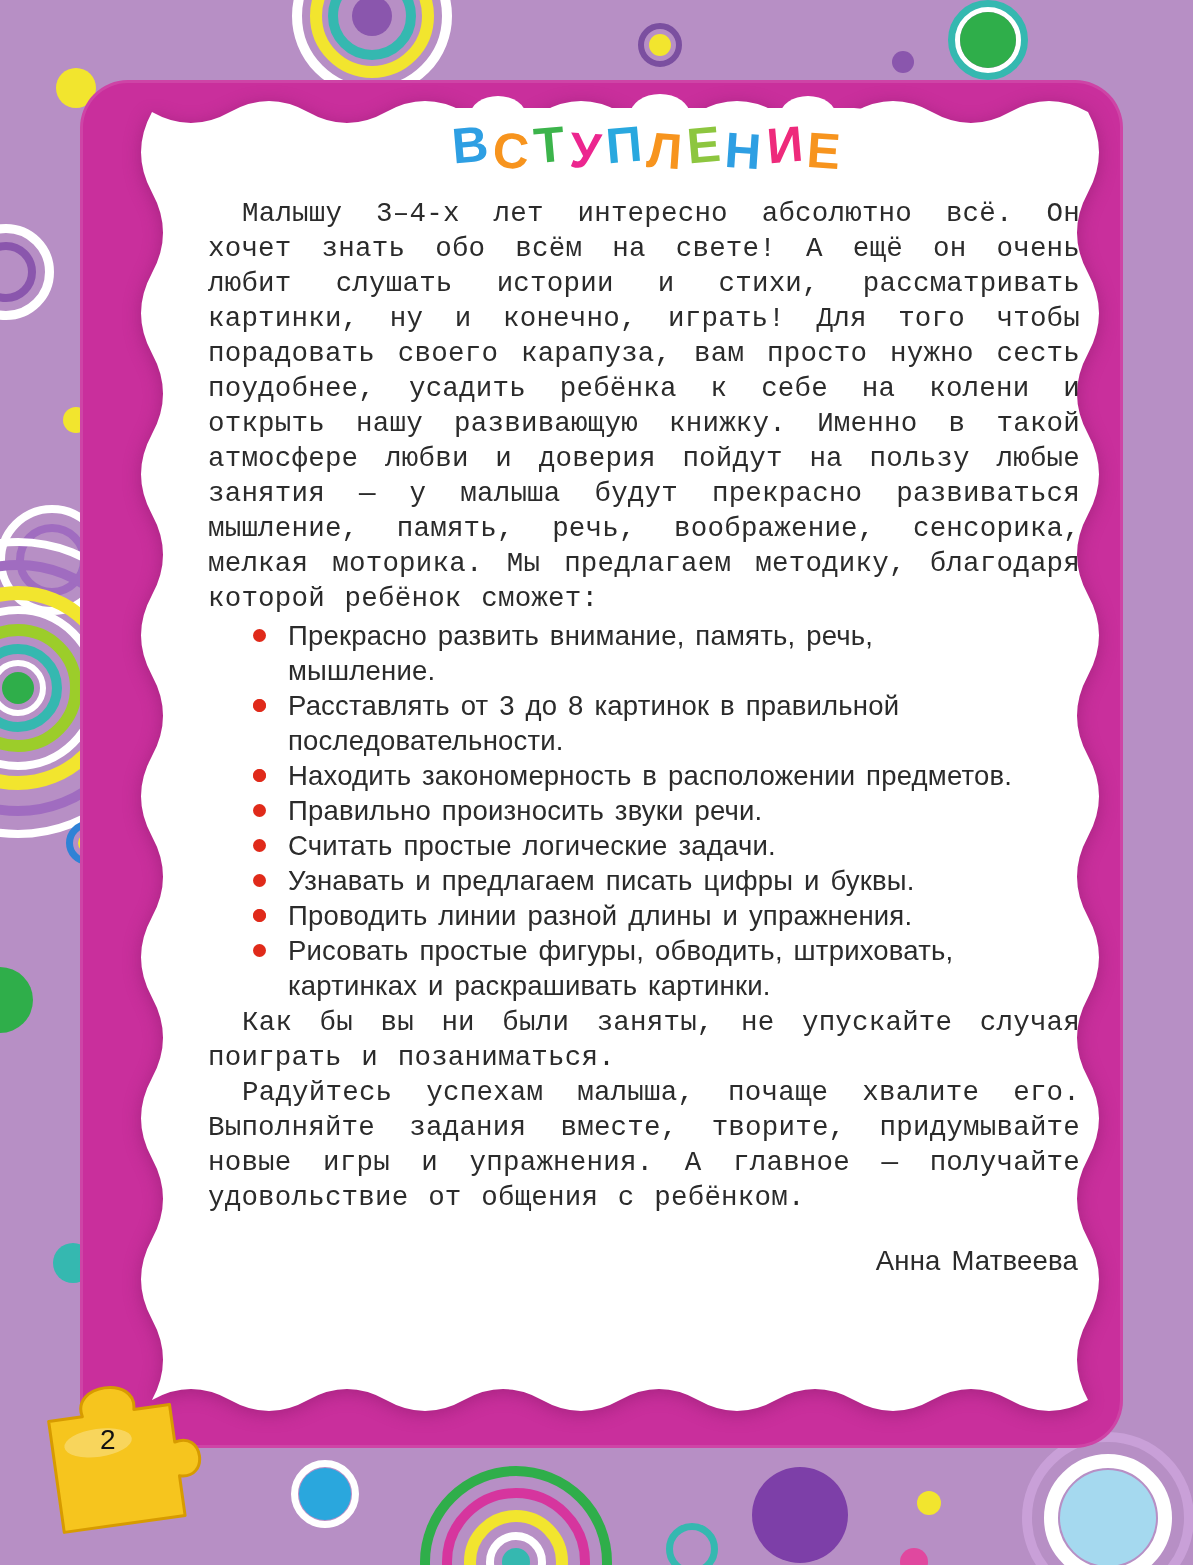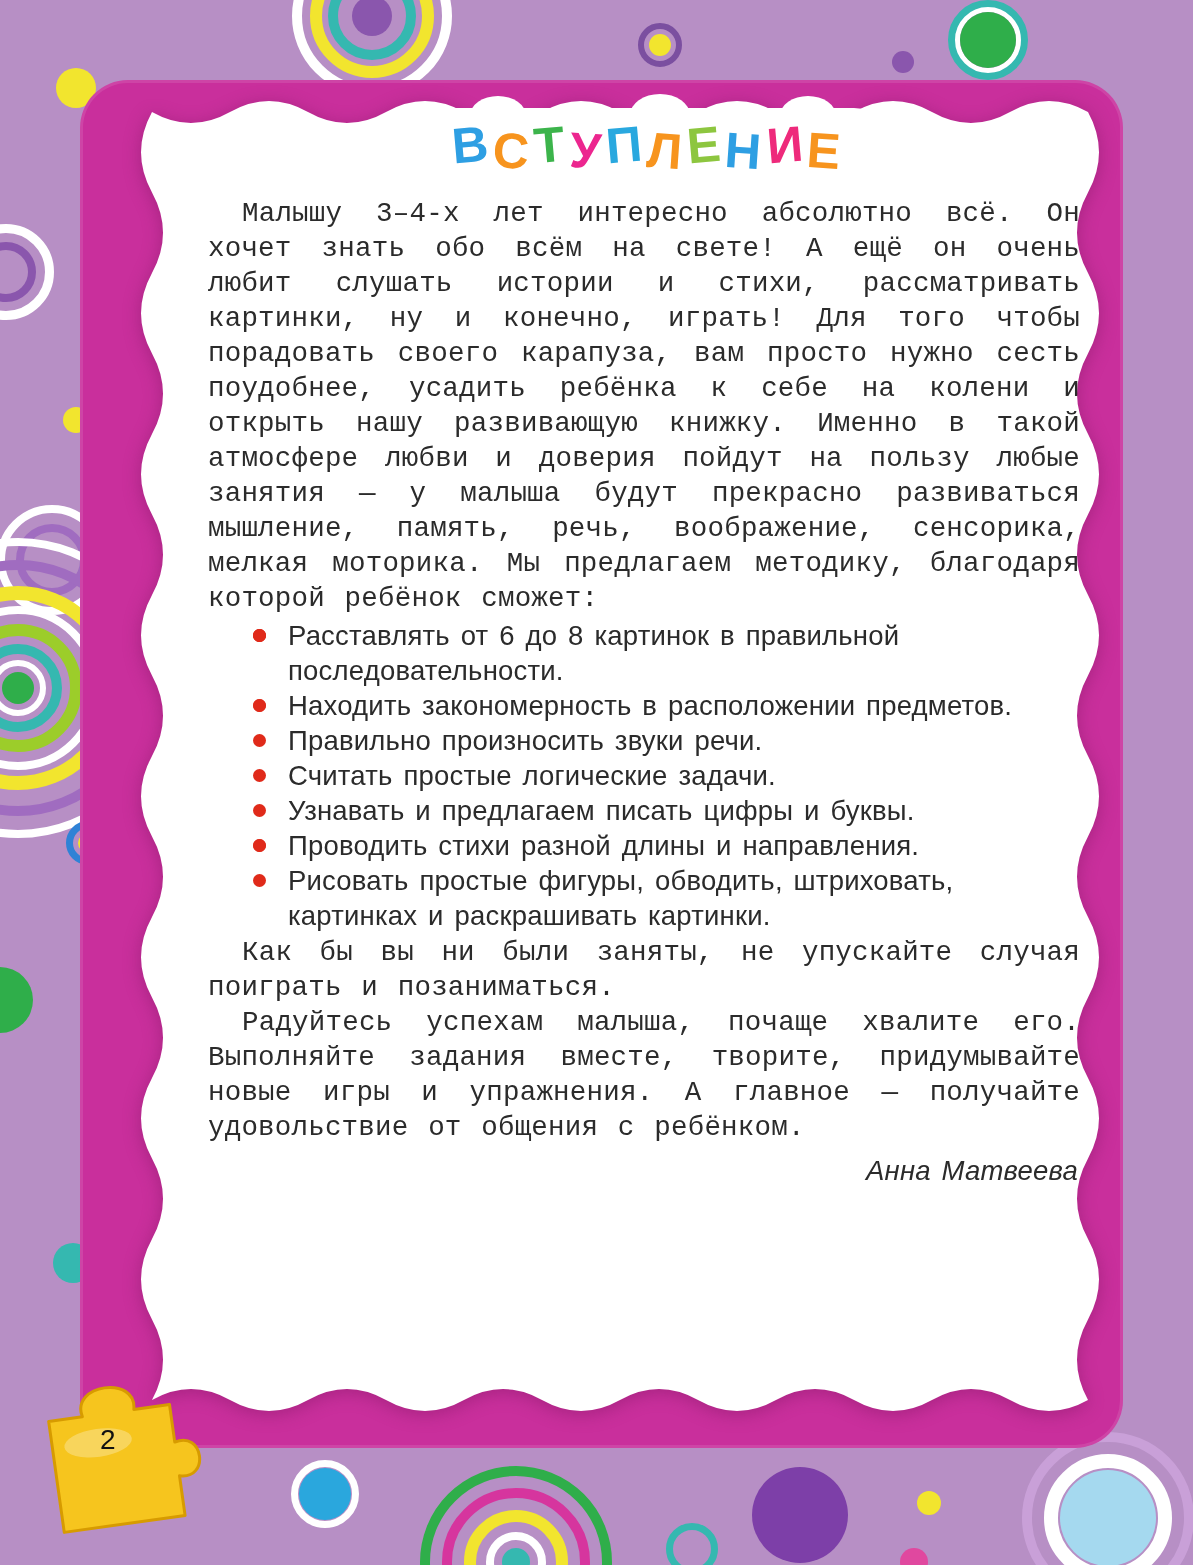--- a/index.html
+++ b/index.html
@@ -38,21 +38,21 @@
   
   .text { position:absolute; left:208px; top:196px; width:872px;
           color:var(--text,#2b2b2b); font-size:27.5px; line-height:35px;
           word-spacing:3px; letter-spacing:0.2px; }
   .para { text-align:justify; text-indent:34px;font-family:Liberation Mono, monospace; }
   .bullets { list-style:none; margin:2px 0 2px 43px; }
   .bullets li { position:relative; padding-left:37px; text-align:justify; }
   .btx { white-space:pre-line; }
   .dot { position:absolute; left:2px; top:11px; width:13px; height:13px;
          border-radius:50%; background:var(--bullet,#e02a1a); }
-  .sig { text-align:right; font-style:italic; margin-top:8px; padding-right:2px; }
+  .sig { text-align:right; margin-top:28px; padding-right:2px; }
   
   .puzzle { position:absolute; left:28px; top:1348px; transform:rotate(-8deg); }
   .pagenum { position:absolute; left:100px; top:1424px; font-size:28px; color:#111; }
 </style>
 </head>
 <body>
 
 <div class="page">
 
   <div>
@@ -120,31 +120,32 @@
       <span style="color: rgb(141, 198, 63);">Е</span>
       <span style="color: rgb(46, 159, 227);">Н</span>
       <span style="color: rgb(238, 42, 123);">И</span>
       <span style="color: rgb(247, 148, 30);">Е</span>
     </div>
   </div>
 
   <div class="text">
     <p class="para">Малышу 3–4-х лет интересно абсолютно всё. Он хочет знать обо всём на свете! А ещё он очень любит слушать истории и стихи, рассматривать картинки, ну и конечно, играть! Для того чтобы порадовать своего карапуза, вам просто нужно сесть поудобнее, усадить ребёнка к себе на колени и открыть нашу развивающую книжку. Именно в такой атмосфере любви и доверия пойдут на пользу любые занятия — у малыша будут прекрасно развиваться мышление, память, речь, воображение, сенсорика, мелкая моторика. Мы предлагаем методику, благодаря которой ребёнок сможет:</p>
     <ul class="bullets">
+      <li><span class="dot"></span><span class="btx">Прекрасно развить внимание, память, речь,
+мышление.</span></li>
       <li><span class="dot"></span></li>
-      <li><span class="dot"></span></li>
-      <li><span class="dot"></span><span class="btx">Расставлять от 6 до 8 картинок в правильной
+      <li><span class="dot"></span><span class="btx">Расставлять от 3 до 8 картинок в правильной
 последовательности.</span></li>
       <li><span class="dot"></span></li>
       <li><span class="dot"></span><span class="btx">Находить закономерность в расположении предметов.</span></li>
       <li><span class="dot"></span><span class="btx">Правильно произносить звуки речи.</span></li>
       <li><span class="dot"></span><span class="btx">Считать простые логические задачи.</span></li>
       <li><span class="dot"></span><span class="btx">Узнавать и предлагаем писать цифры и буквы.</span></li>
       <li><span class="dot"></span></li>
-      <li><span class="dot"></span><span class="btx">Проводить стихи разной длины и направления.</span></li>
+      <li><span class="dot"></span><span class="btx">Проводить линии разной длины и упражнения.</span></li>
       <li><span class="dot"></span><span class="btx">Рисовать простые фигуры, обводить, штриховать,
 картинках и раскрашивать картинки.</span></li>
     </ul>
     <p class="para">Как бы вы ни были заняты, не упускайте случая поиграть и позаниматься.</p>
     <p class="para">Радуйтесь успехам малыша, почаще хвалите его. Выполняйте задания вместе, творите, придумывайте новые игры и упражнения. А главное — получайте удовольствие от общения с ребёнком.</p>
     <p class="sig">Анна Матвеева</p>
   </div>
 
   <svg class="puzzle" width="180" height="185" viewBox="0 0 180 185">
     <path d="M 24 64 L 58 64 C 50 30 118 30 110 64 L 146 64 L 146 102 C 176 94 176 144 146 136 L 146 176 L 24 176 Z" fill="#f6c51e" stroke="#d79b00" stroke-width="3" stroke-linejoin="round"></path>

